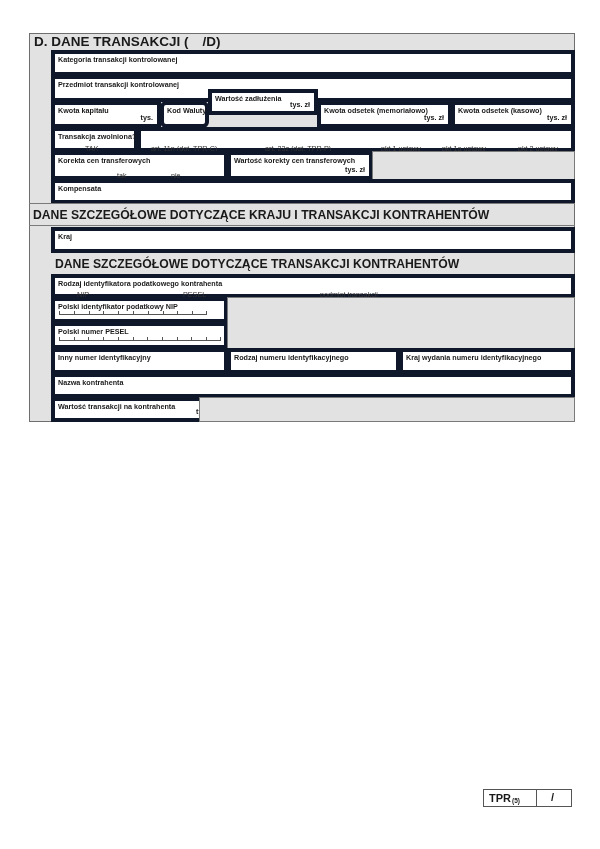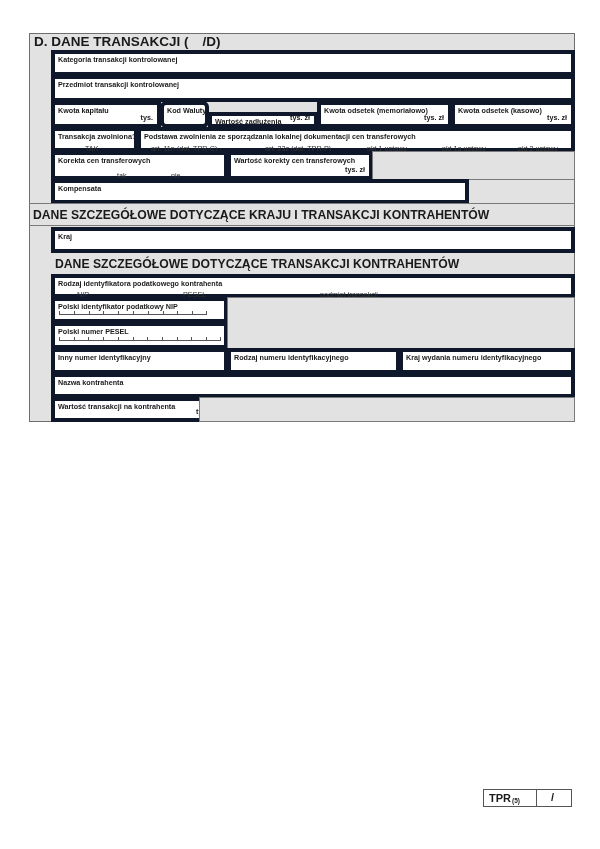--- a/index.html
+++ b/index.html
@@ -38,58 +38,57 @@
   <span class="lbl">Przedmiot transakcji kontrolowanej</span>
 </div>
 
 <div class="abs box" style="left:51px; top:101px; width:110px; height:27px;">
   <span class="lbl">Kwota kapitału</span>
   <span class="unit">tys.</span>
 </div>
 <div class="abs box" style="left:160px; top:101px; width:49px; height:27px;border-radius:6px;">
   <span class="lbl">Kod Waluty</span>
 </div>
-<div class="abs box" style="left:208px; top:112px; width:110px; height:16px;">
+<div class="abs box" style="left:208px; top:89px; width:110px; height:26px;">
   <span class="lbl">Wartość zadłużenia</span>
   <span class="unit">tys. zł</span>
 </div>
 <div class="abs box" style="left:317px; top:101px; width:135px; height:27px;">
   <span class="lbl">Kwota odsetek (memoriałowo)</span>
   <span class="unit">tys. zł</span>
 </div>
 <div class="abs box" style="left:451px; top:101px; width:124px; height:27px;">
   <span class="lbl">Kwota odsetek (kasowo)</span>
   <span class="unit">tys. zł</span>
 </div>
 
 <div class="abs box" style="left:51px; top:127px; width:87px; height:25px;">
   <span class="lbl">Transakcja zwolniona?</span>
   <span class="opt" style="left:30px; top:13px;">TAK</span>
 </div>
 <div class="abs box" style="left:137px; top:127px; width:438px; height:25px;">
-  <span class="lbl">Podstawa zwolnienia ze sporządzania lokalnej dokumentacji cen transferowych</span>
   <span class="opt" style="left:10px; top:13px;">art. 11n (dot. TPR-C)</span>
   <span class="opt" style="left:124px; top:13px;">art. 23z (dot. TPR-P)</span>
-  <span class="opt" style="left:226px; top:13px;">pkt 1 ustawy</span>
+  <span class="opt" style="left:240px; top:13px;">pkt 1 ustawy</span>
   <span class="opt" style="left:301px; top:13px;">pkt 1a ustawy</span>
   <span class="opt" style="left:377px; top:13px;">pkt 2 ustawy</span>
 </div>
 
 <div class="abs box" style="left:51px; top:151px; width:177px; height:29px;">
   <span class="lbl">Korekta cen transferowych</span>
   <span class="opt" style="left:62px; top:16px;">tak</span>
   <span class="opt" style="left:116px; top:16px;">nie</span>
 </div>
 <div class="abs box" style="left:227px; top:151px; width:146px; height:29px;">
   <span class="lbl">Wartość korekty cen transferowych</span>
   <span class="unit">tys. zł</span>
 </div>
 <div class="abs grey" style="left:372px; top:151px; width:203px; height:29px;"></div>
 
-<div class="abs box" style="left:51px; top:179px; width:418px; height:25px;">
+<div class="abs box" style="left:51px; top:179px; width:524px; height:25px;">
   <span class="lbl">Kompensata</span>
 </div>
 
 <div class="abs" style="left:29px; top:203px; width:546px; height:1px; background:#7a7a7a;"></div>
 <div class="abs hdr" style="left:33px; top:208px; font-size:12.2px;">DANE SZCZEGÓŁOWE DOTYCZĄCE KRAJU I TRANSAKCJI KONTRAHENTÓW</div>
 <div class="abs" style="left:29px; top:225px; width:546px; height:1px; background:#7a7a7a;"></div>
 
 <div class="abs box" style="left:51px; top:227px; width:524px; height:26px;">
   <span class="lbl">Kraj</span>
 </div>

